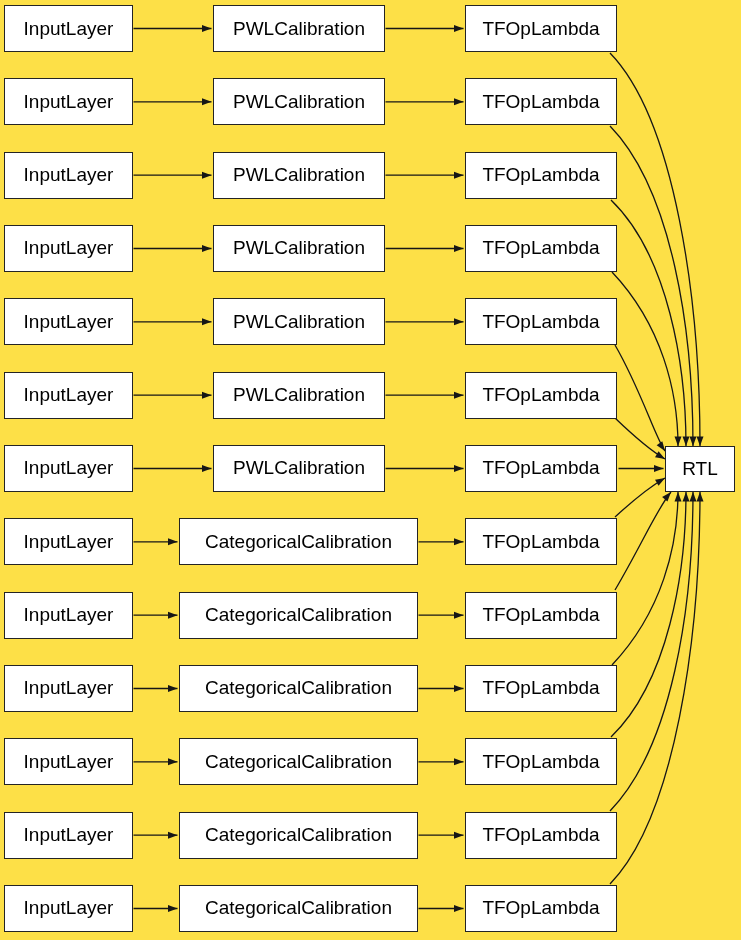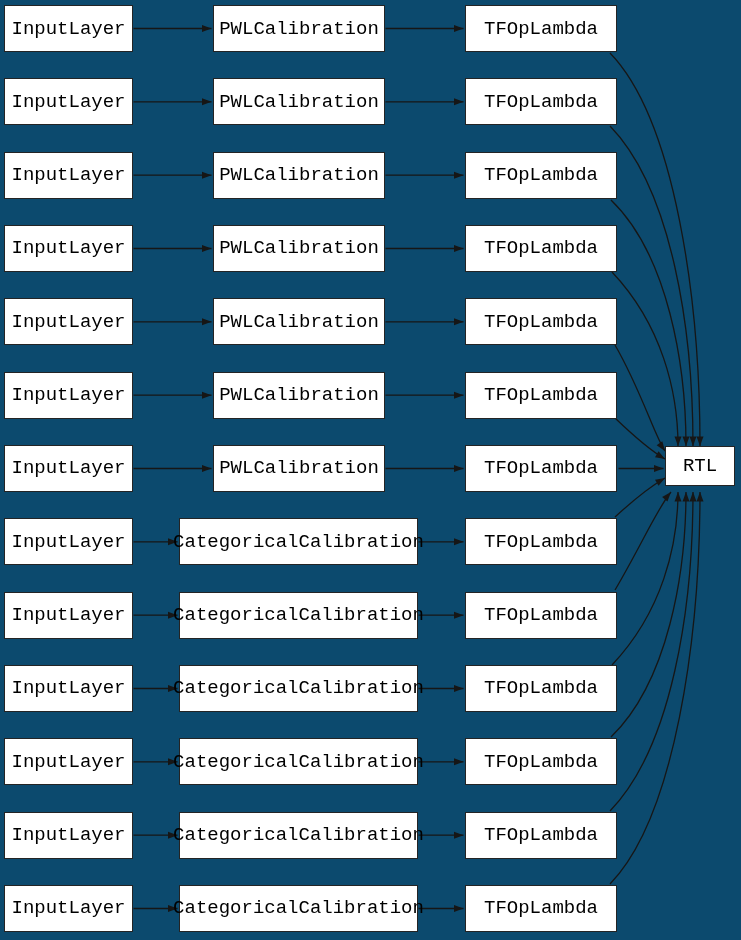--- a/index.html
+++ b/index.html
@@ -1,21 +1,21 @@
 <!DOCTYPE html>
 <html><head>
 <meta charset="utf-8">
 <style>
   html, body { margin: 0; padding: 0; background: #ffffff; }
   .canvas {
     position: relative;
     width: 741px;
     height: 940px;
-    background: #0c4a6e;
-    font-family: Liberation Mono, monospace;
+    background: #fde047;
+    font-family: Liberation Sans, sans-serif;
     overflow: hidden;
   }
   .edges {
     position: absolute;
     left: 0; top: 0;
     width: 741px; height: 940px;
   }
   .node {
     position: absolute;
     box-sizing: border-box;
@@ -23,21 +23,21 @@
     align-items: center;
     justify-content: center;
     border: 1.4px solid #242424;
     background: #ffffff;
     color: #000000;
     font-size: 19px;
     white-space: nowrap;
     z-index: 2;
   }
   .node-rtl {
-    left: 665px; top: 446px; width: 70px; height: 40px;
+    left: 665px; top: 446px; width: 70px; height: 46px;
   }
 </style>
 </head>
 <body>
 
 <div class="canvas">
   <svg class="edges" width="741" height="940" viewBox="0 0 741 940" xmlns="http://www.w3.org/2000/svg">
     <defs>
       <marker id="ah" markerUnits="userSpaceOnUse" markerWidth="12" markerHeight="10" refX="10" refY="4" orient="auto">
         <path d="M0.5,0.5 L10,4 L0.5,7.5 z" fill="#161616"></path>

